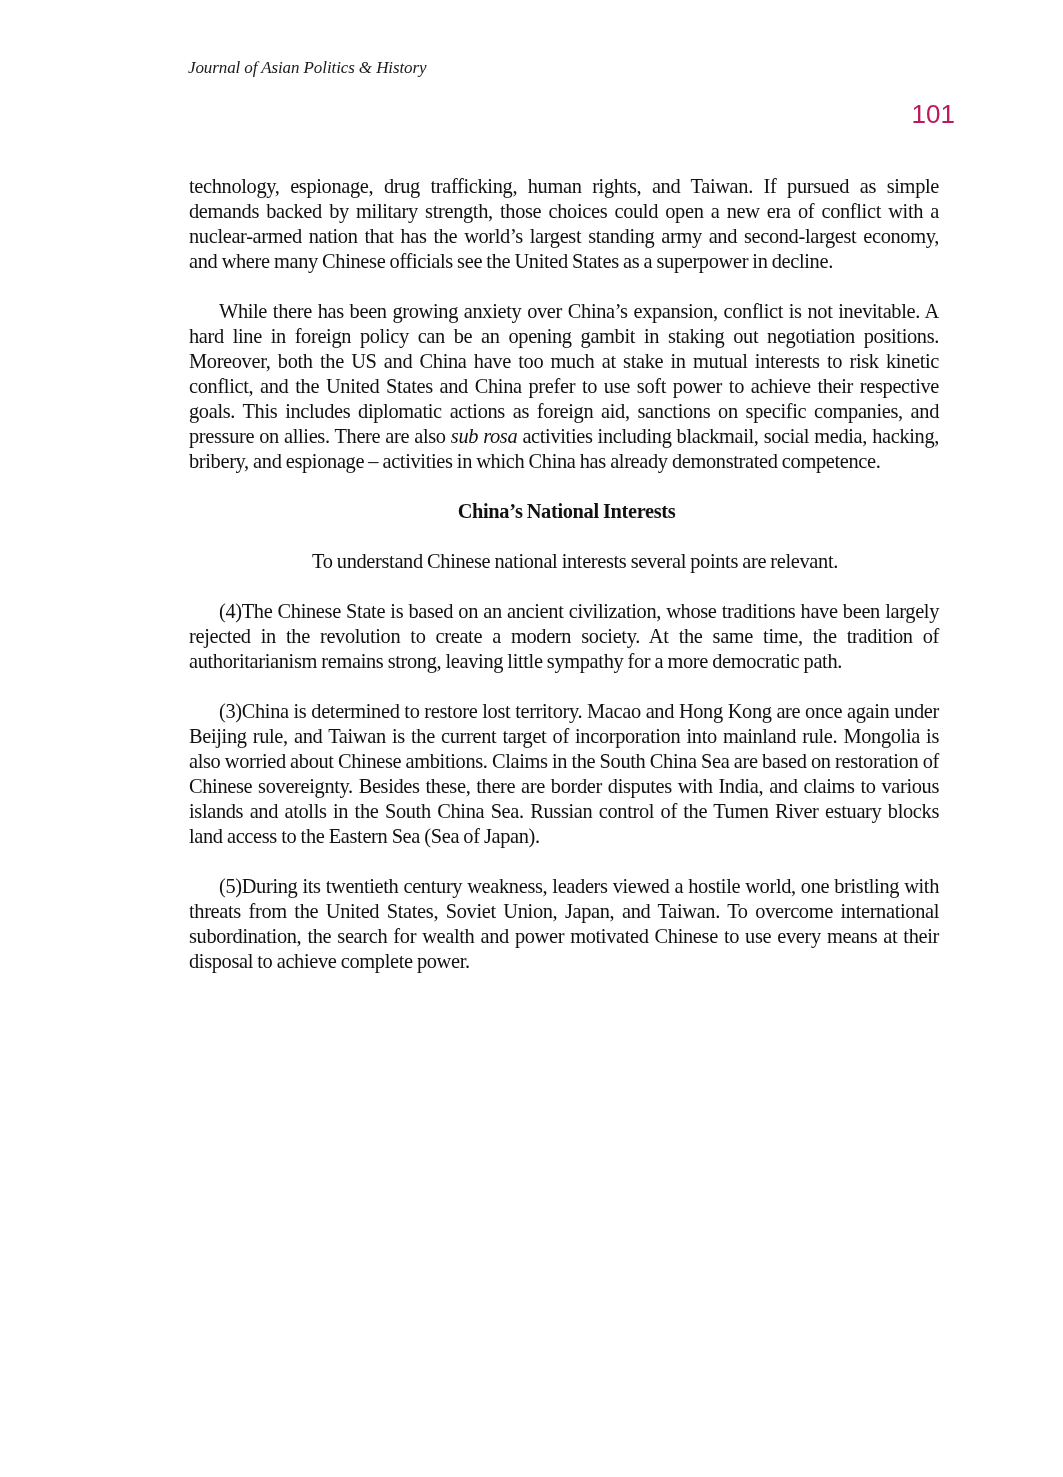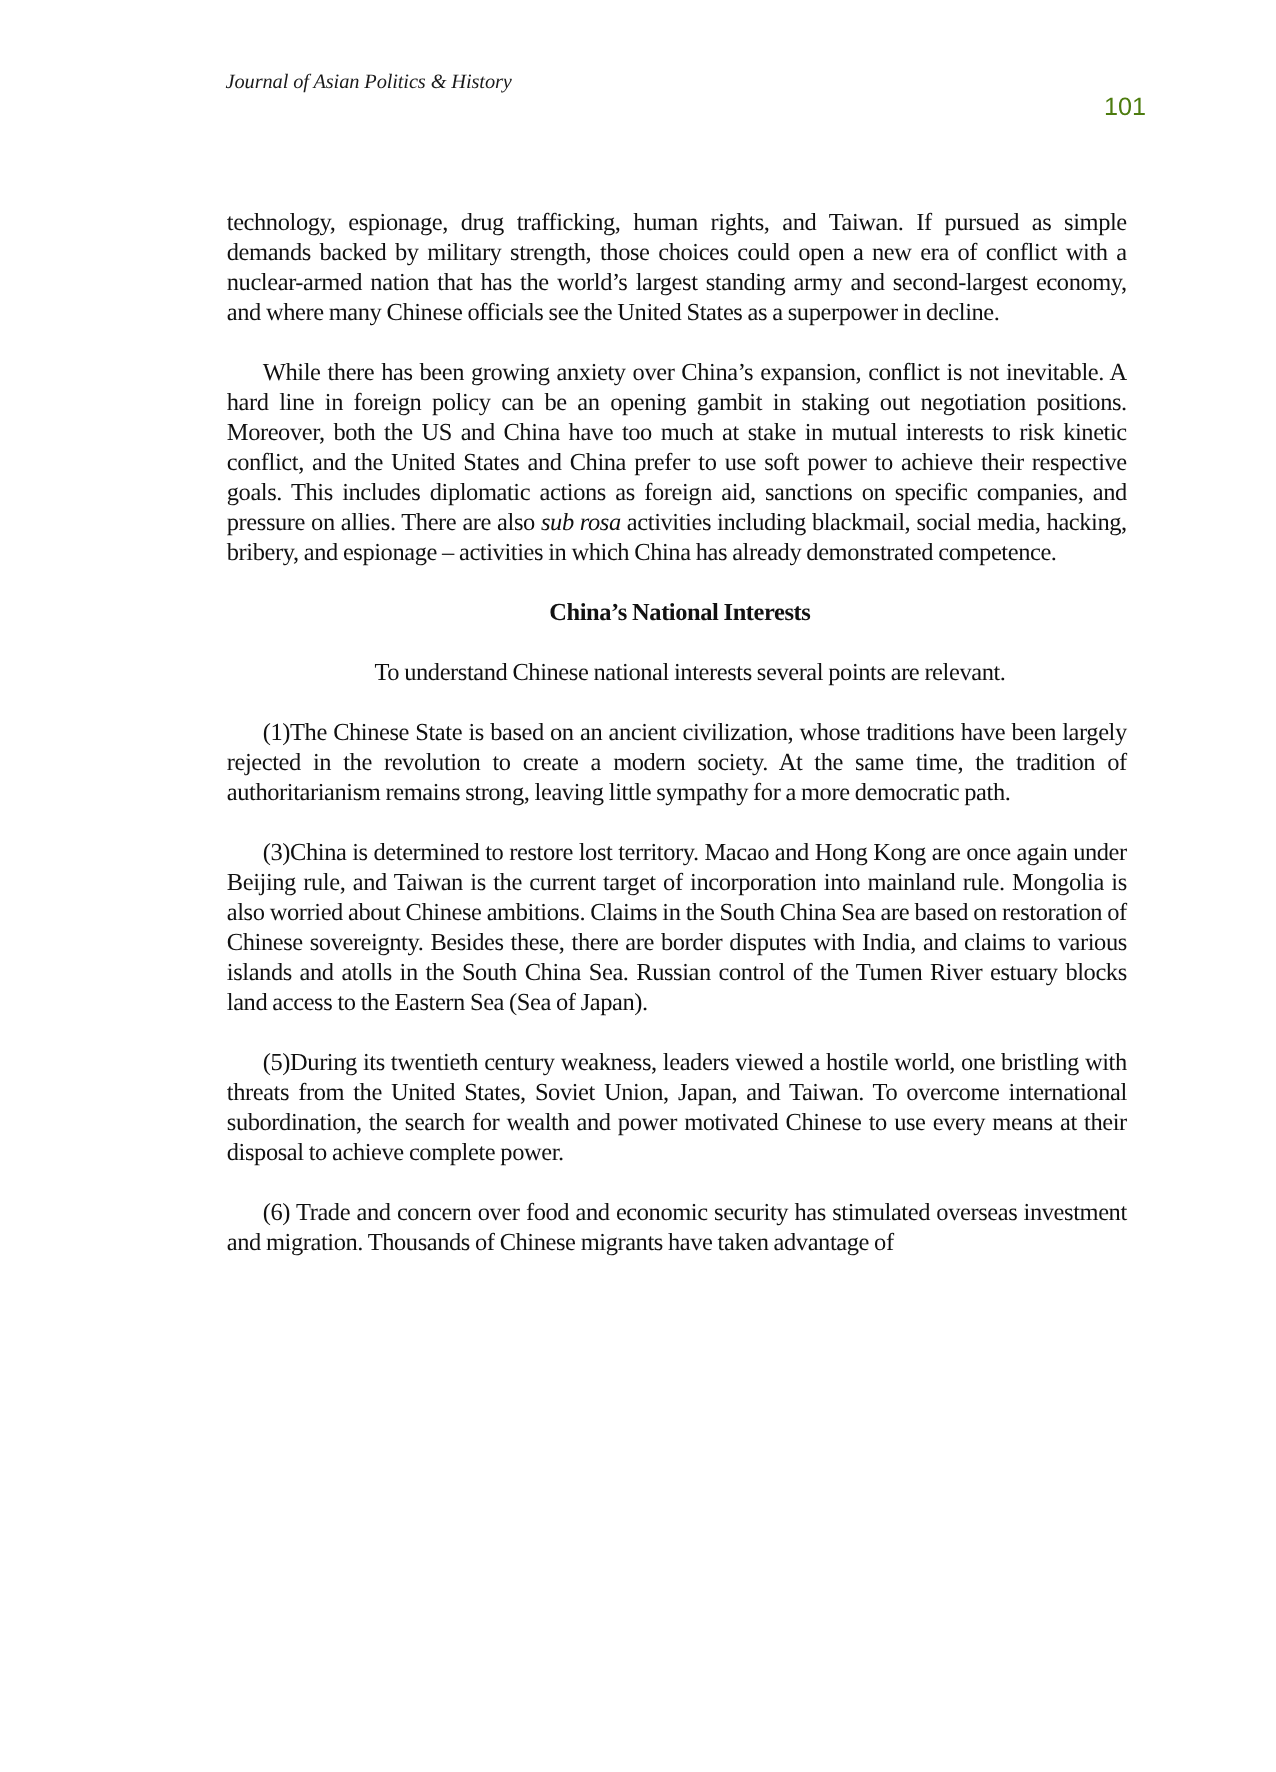--- a/index.html
+++ b/index.html
@@ -29,24 +29,24 @@
       top: 58px;
       font-family: "Liberation Serif", "DejaVu Serif", serif;
       font-style: italic;
       font-size: 17px;
       color: #1a1a1a;
       letter-spacing: -0.1px;
     }
     .page-number {
       position: absolute;
       right: 124px;
-      top: 78px;
+      top: 99px;
       font-family: "Liberation Sans", "DejaVu Sans", sans-serif;
-      font-size: 21px;
-      color: #4d7c0f;
+      font-size: 26px;
+      color: #be185d;
     }
     .body-text {
       position: absolute;
       left: 189px;
       top: 174px;
       width: 750px;
       font-family: "Liberation Serif", "DejaVu Serif", serif;
       font-size: 20.4px;
       line-height: 25px;
       text-align: justify;
@@ -79,18 +79,17 @@
 
   <div class="body-text">
     <p>technology, espionage, drug trafficking, human rights, and Taiwan. If pursued as simple demands backed by military strength, those choices could open a new era of conflict with a nuclear-armed nation that has the world’s largest standing army and second-largest economy, and where many Chinese officials see the United States as a superpower in decline.</p>
 
     <p class="indent-30"><span>While there has been growing anxiety over China’s expansion, conflict is not inevitable. A hard line in foreign policy can be an opening gambit in staking out negotiation positions. Moreover, both the US and China have too much at stake in mutual interests to risk kinetic conflict, and the United States and China prefer to use soft power to achieve their respective goals. This includes diplomatic actions as foreign aid, sanctions on specific companies, and pressure on allies. There are also </span><em>sub rosa</em><span> activities including blackmail, social media, hacking, bribery, and espionage – activities in which China has already demonstrated competence.</span></p>
 
     <p class="heading">China’s National Interests</p>
 
     <p class="intro">To understand Chinese national interests several points are relevant.</p>
 
-    <p class="indent-30">(1)The Chinese State is based on an ancient civilization, whose traditions have been largely rejected in the revolution to create a modern society. At the same time, the tradition of authoritarianism remains strong, leaving little sympathy for a more democratic path.</p>
+    <p class="indent-30">(4)The Chinese State is based on an ancient civilization, whose traditions have been largely rejected in the revolution to create a modern society. At the same time, the tradition of authoritarianism remains strong, leaving little sympathy for a more democratic path.</p>
     <p class="indent-30">(3)China is determined to restore lost territory. Macao and Hong Kong are once again under Beijing rule, and Taiwan is the current target of incorporation into mainland rule. Mongolia is also worried about Chinese ambitions. Claims in the South China Sea are based on restoration of Chinese sovereignty. Besides these, there are border disputes with India, and claims to various islands and atolls in the South China Sea. Russian control of the Tumen River estuary blocks land access to the Eastern Sea (Sea of Japan).</p>
     <p class="indent-30">(5)During its twentieth century weakness, leaders viewed a hostile world, one bristling with threats from the United States, Soviet Union, Japan, and Taiwan. To overcome international subordination, the search for wealth and power motivated Chinese to use every means at their disposal to achieve complete power.</p>
-    <p class="indent-30 last-p">(6) Trade and concern over food and economic security has stimulated overseas investment and migration. Thousands of Chinese migrants have taken advantage of</p>
   </div>
 </div>
 
 </body></html>

